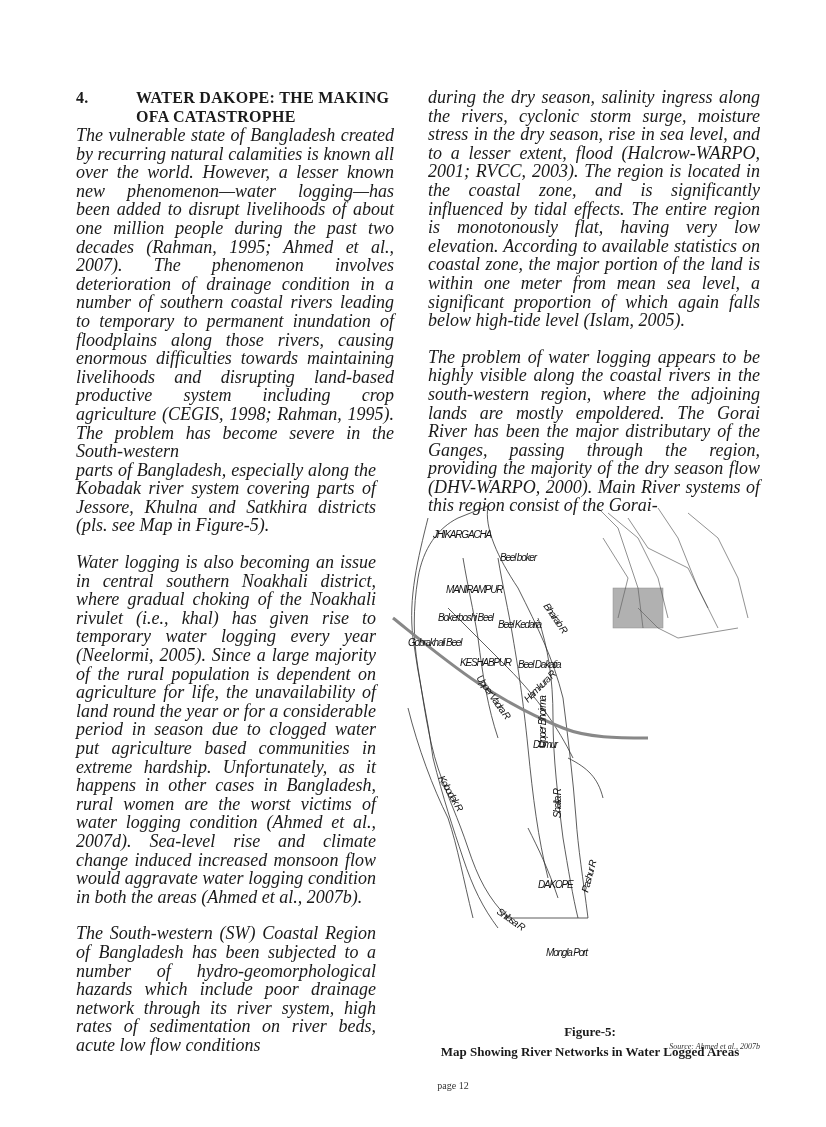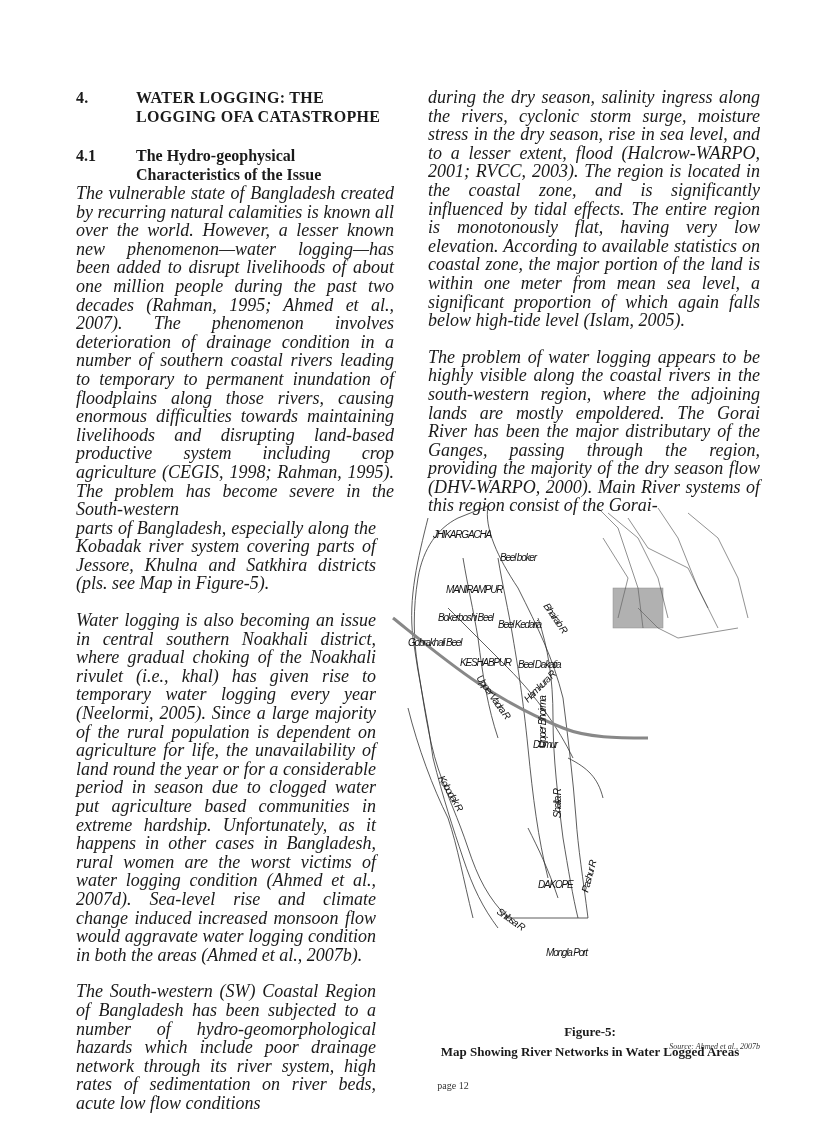--- a/index.html
+++ b/index.html
@@ -22,25 +22,21 @@
   .caption { position: absolute; left: 420px; top: 978px; width: 340px; text-align: center; font-weight: bold; font-size: 13px; line-height: 20px; margin-top: 44px; }
   .source { position: absolute; left: 420px; top: 1042px; width: 340px; text-align: right; font-style: italic; font-size: 8px; color: #333; }
   .pageno { position: absolute; left: 0; width: 826px; top: 1080px; text-align: center; font-size: 10px; color: #333; padding-left: 40px; }
 </style>
 </head>
 <body>
 
 <div class="col-left">
   <div class="heading h1">
     <span class="num">4.</span>
-    <span class="txt">WATER LOGGING: THE LOGGING OFA CATASTROPHE</span>
-  </div>
-  <div class="heading h2">
-    <span class="num">4.1</span>
-    <span class="txt">The Hydro-geophysical Characteristics of the Issue</span>
+    <span class="txt">WATER DAKOPE: THE MAKING OFA CATASTROPHE</span>
   </div>
   <p class="body p1">The vulnerable state of Bangladesh created by recurring natural calamities is known all over the world. However, a lesser known new phenomenon—water logging—has been added to disrupt livelihoods of about one million people during the past two decades (Rahman, 1995; Ahmed et al., 2007). The phenomenon involves deterioration of drainage condition in a number of southern coastal rivers leading to temporary to permanent inundation of floodplains along those rivers, causing enormous difficulties towards maintaining livelihoods and disrupting land-based productive system including crop agriculture (CEGIS, 1998; Rahman, 1995). The problem has become severe in the South-western</p>
   <p class="body narrow">parts of Bangladesh, especially along the Kobadak river system covering parts of Jessore, Khulna and Satkhira districts (pls. see Map in Figure-5).</p>
   <div class="gap"></div>
   <p class="body narrow">Water logging is also becoming an issue in central southern Noakhali district, where gradual choking of the Noakhali rivulet (i.e., khal) has given rise to temporary water logging every year (Neelormi, 2005). Since a large majority of the rural population is dependent on agriculture for life, the unavailability of land round the year or for a considerable period in season due to clogged water put agriculture based communities in extreme hardship. Unfortunately, as it happens in other cases in Bangladesh, rural women are the worst victims of water logging condition (Ahmed et al., 2007d). Sea-level rise and climate change induced increased monsoon flow would aggravate water logging condition in both the areas (Ahmed et al., 2007b).</p>
   <div class="gap"></div>
   <p class="body narrow">The South-western (SW) Coastal Region of Bangladesh has been subjected to a number of hydro-geomorphological hazards which include poor drainage network through its river system, high rates of sedimentation on river beds, acute low flow conditions</p>
 </div>
 
 <div class="col-right">

